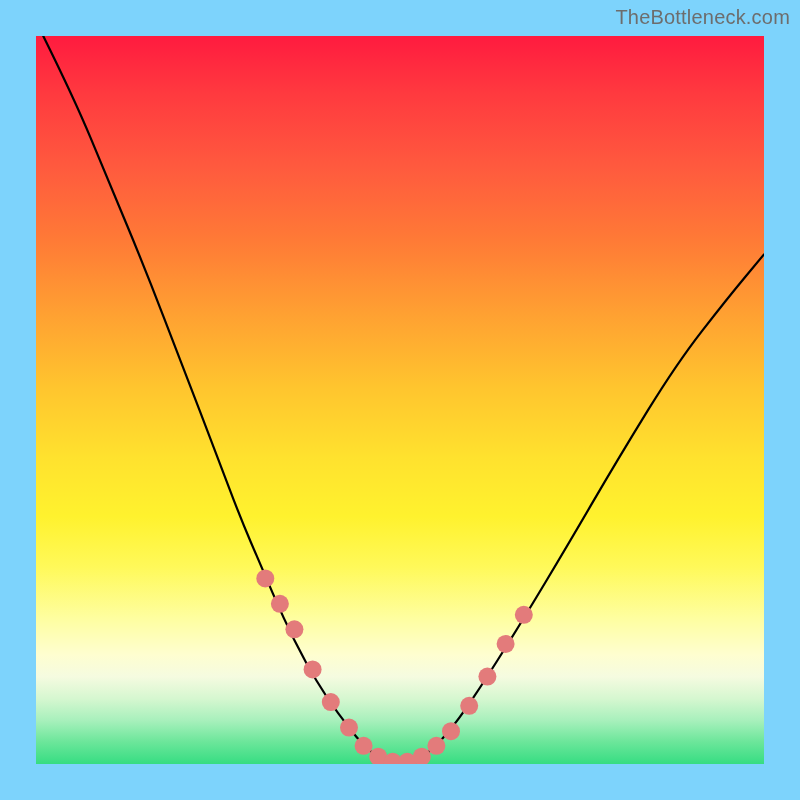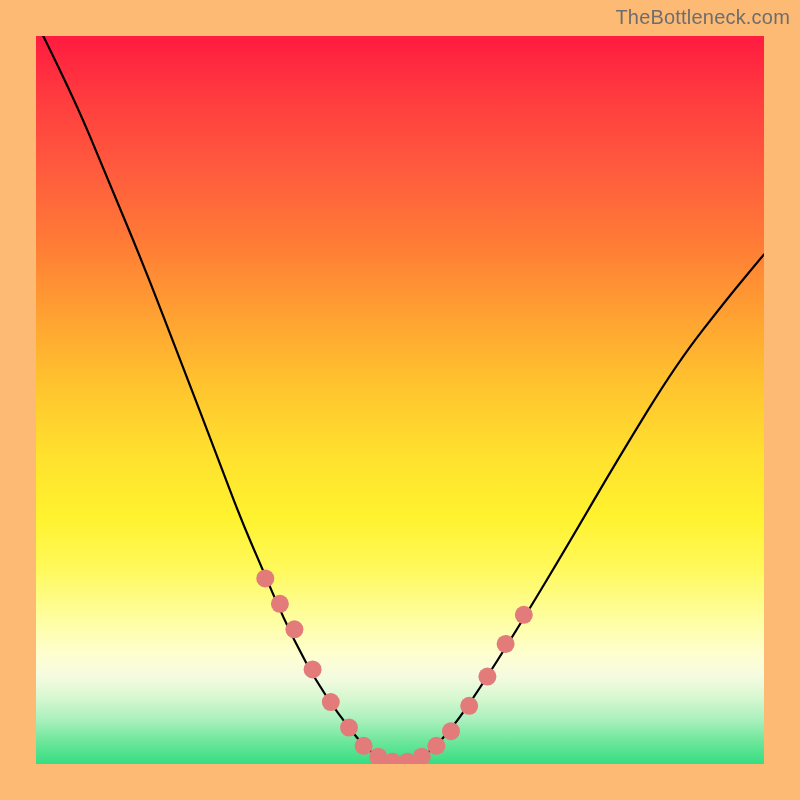--- a/index.html
+++ b/index.html
@@ -10,21 +10,21 @@
     overflow: hidden;
     background: #000;
     font-family: Arial, sans-serif;
   }
   .frame {
     position: absolute;
     left: 0;
     top: 0;
     width: 800px;
     height: 800px;
-    background: #fdba74;
+    background: #7dd3fc;
   }
   .plot {
     position: absolute;
     left: 36px;
     top: 36px;
     width: 728px;
     height: 728px;
     background: linear-gradient(to bottom,
       #ff1b3f 0%,
       #ff3a3f 8%,

